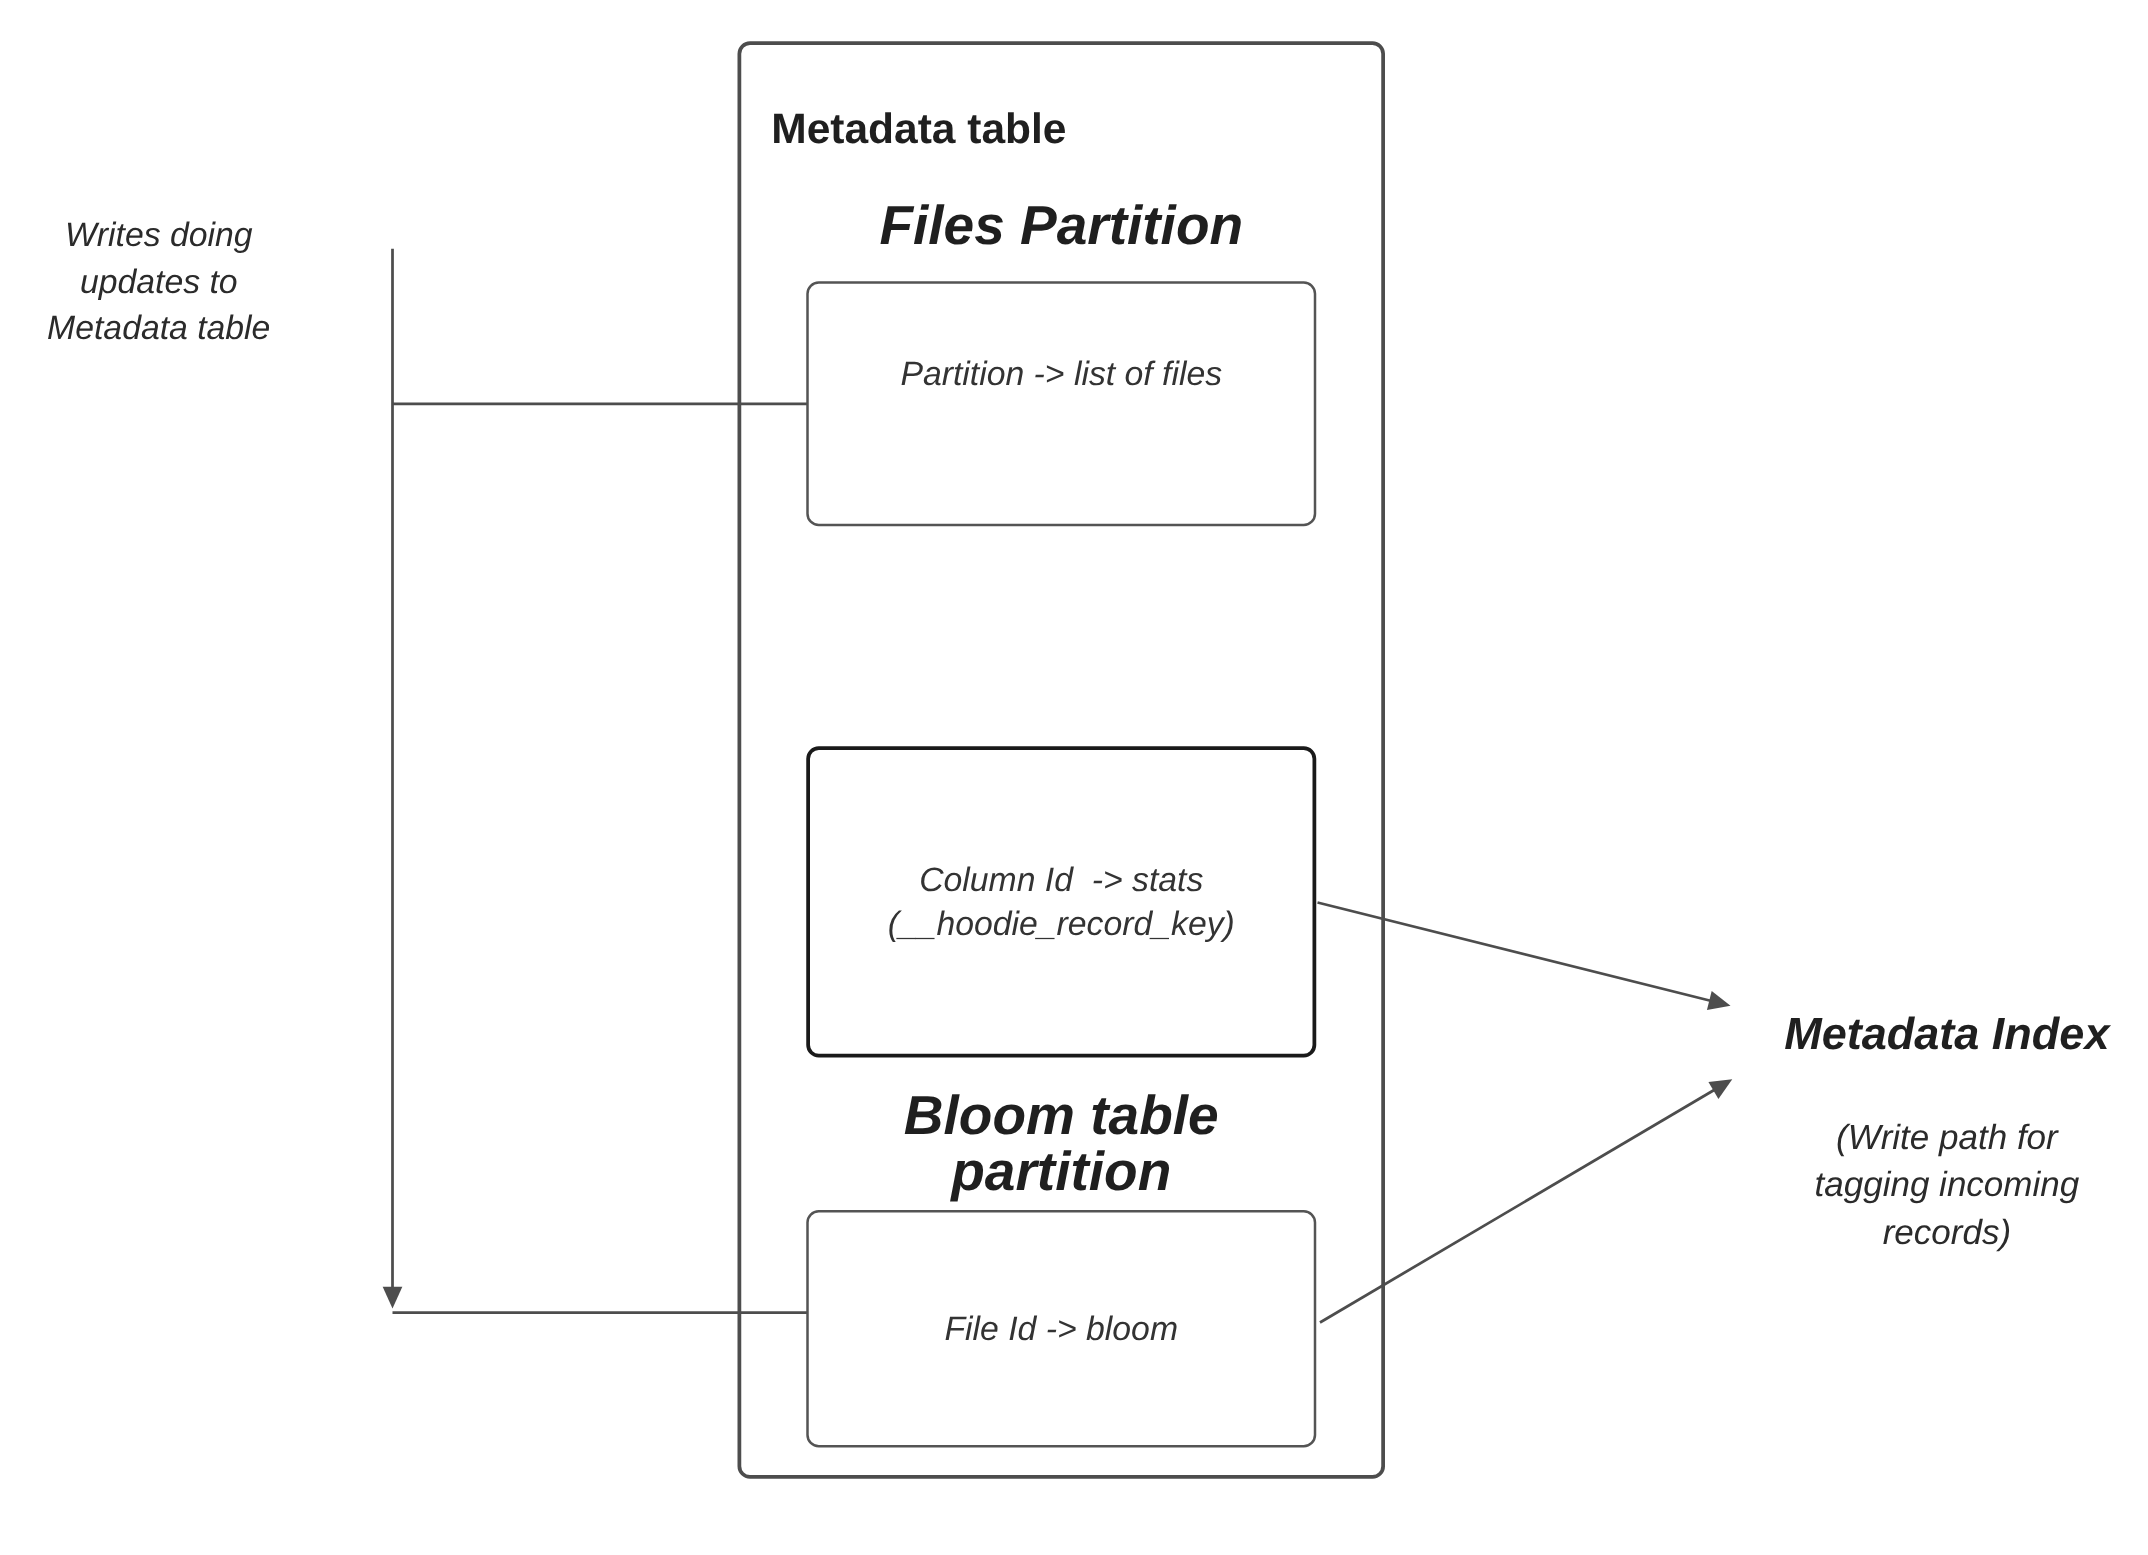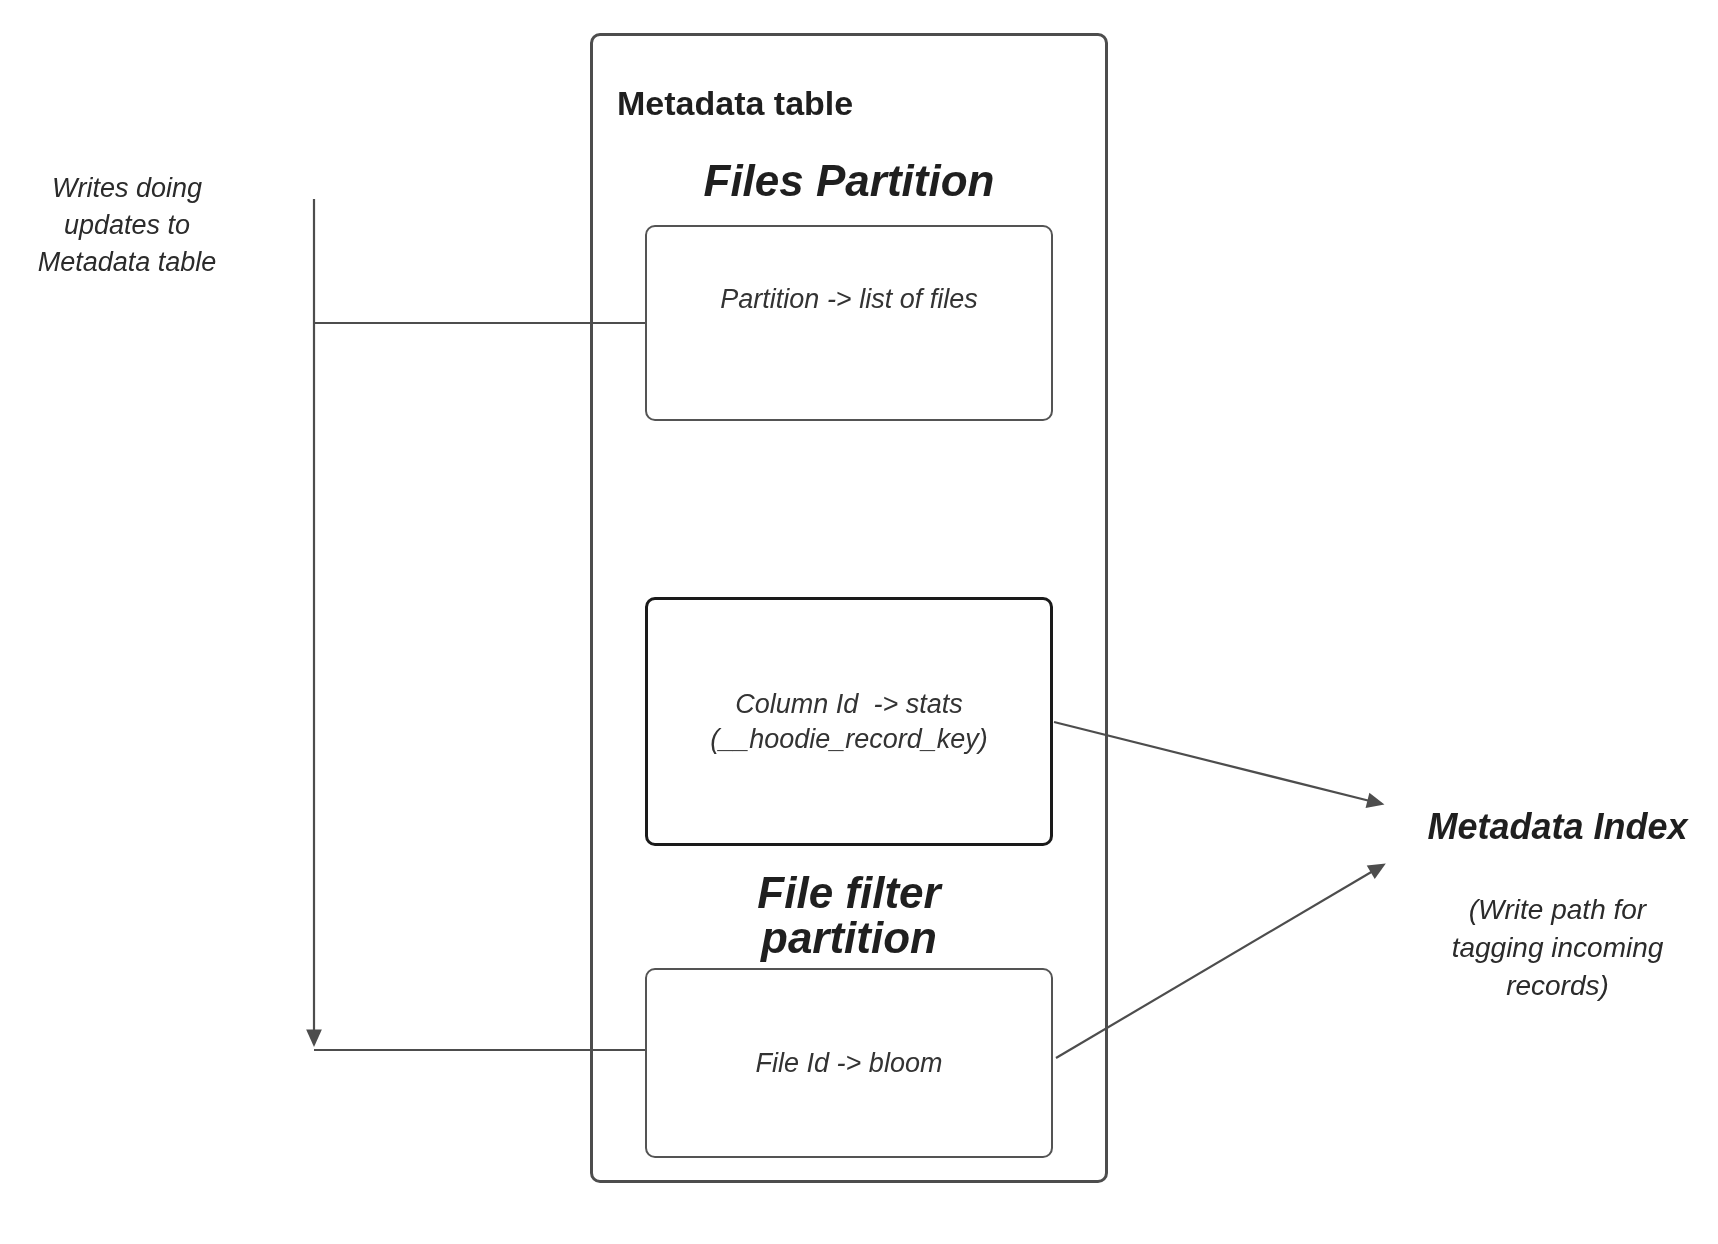--- a/index.html
+++ b/index.html
@@ -157,21 +157,21 @@
   <div class="abs txt section-heading files-heading">Files Partition</div>
   <div class="abs inner-box files-box">
     <span class="txt">Partition -&gt; list of files</span>
   </div>
 
   <div class="abs inner-box colstats-box">
     <span class="txt">Column Id  -&gt; stats
 (__hoodie_record_key)</span>
   </div>
 
-  <div class="abs txt section-heading bloom-heading">File filter
+  <div class="abs txt section-heading bloom-heading">Bloom table
 partition</div>
   <div class="abs inner-box bloom-box">
     <span class="txt">File Id -&gt; bloom</span>
   </div>
 
   <div class="abs txt index-title">Metadata Index</div>
   <div class="abs txt index-subtitle">(Write path for
 tagging incoming
 records)</div>
 

